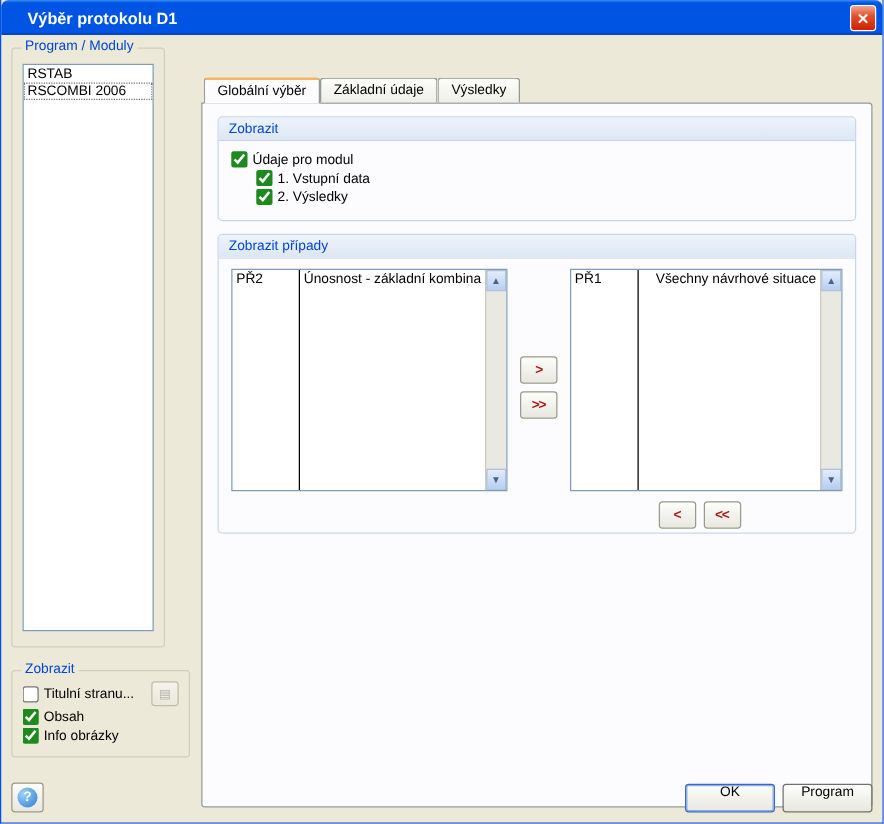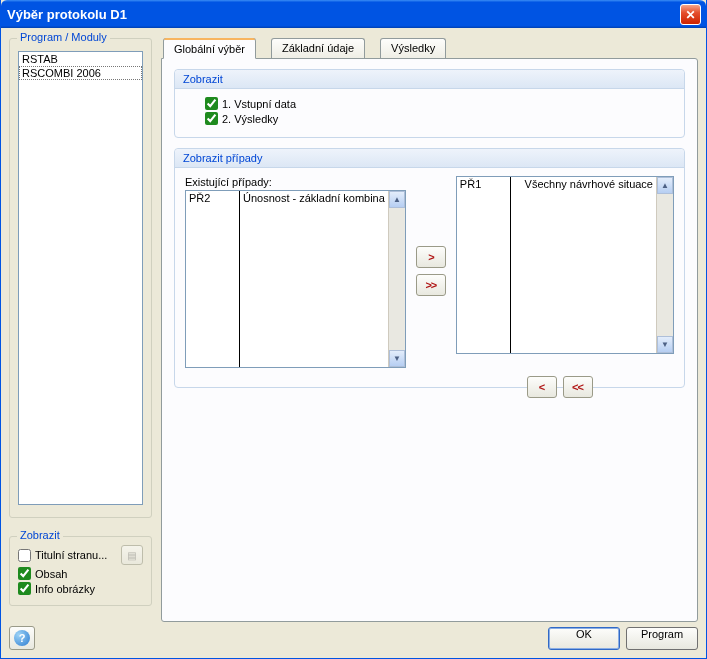--- a/index.html
+++ b/index.html
@@ -18,21 +18,21 @@
     background: #ece9d8;
     border: 1px solid #0054e3;
     border-top: none;
     position: relative;
   }
   .titlebar {
     background: linear-gradient(to bottom, #3b8df5 0%, #0054e3 8%, #0054e3 92%, #003fb0 100%);
     height: 28px;
     display: flex;
     align-items: center;
-    padding-left: 6px;
+    padding-left: 21px;
     color: white;
     font-weight: bold;
     border-radius: 6px 6px 0 0;
     position: relative;
     font-size: 13px;
   }
   .close-btn {
     position: absolute;
     right: 5px;
     top: 4px;
@@ -70,21 +70,21 @@
     top: -8px;
     left: 7px;
     background: #ece9d8;
     padding: 0 3px;
     color: #0046d5;
   }
   .left-panel {
     position: absolute;
     left: 8px;
     top: 10px;
-    width: 143px;
+    width: 123px;
   }
   .modulelist-group {
     height: 480px;
   }
   .module-list {
     background: white;
     border: 1px solid #7f9db9;
     height: 454px;
     margin-top: 4px;
     overflow: auto;
@@ -133,24 +133,25 @@
 
   .tab-panel {
     position: absolute;
     left: 160px;
     top: 10px;
     right: 8px;
     height: 588px;
   }
   .tabs {
     display: flex;
-    gap: 15px;
+    gap: 0;
     position: relative;
     z-index: 2;
     padding-left: 2px;
+    margin-top: 24px;
   }
   .tab {
     background: linear-gradient(to bottom, #fdfdfb, #efeee5);
     border: 1px solid #919b9c;
     border-bottom: none;
     border-radius: 3px 3px 0 0;
     padding: 3px 10px 3px 10px;
     margin-right: 0;
     cursor: pointer;
     position: relative;
@@ -348,39 +349,42 @@
     <div class="tab-panel">
       <div class="tabs">
         <div class="tab active">Globální výběr</div>
         <div class="tab">Základní údaje</div>
         <div class="tab">Výsledky</div>
       </div>
       <div class="tab-body">
 
         <div class="section">
           <div class="section-header">Zobrazit</div>
+          <label class="checkbox-row">
+            <input type="checkbox" checked="" style="">
+            <span>Údaje pro modul</span>
+          </label>
           <div class="indent">
             <label class="checkbox-row">
               <input type="checkbox" checked="" style="">
               <span>1. Vstupní data</span>
             </label>
             <label class="checkbox-row">
               <input type="checkbox" checked="" style="">
               <span>2. Výsledky</span>
             </label>
           </div>
         </div>
 
         <div class="section" style="height:240px;">
           <div class="section-header">Zobrazit případy</div>
 
           <div class="cases-area">
 
             <div class="case-col">
-              <div class="case-label">Existující případy:</div>
               <div class="listbox">
                 <div class="lb-col1">
                   <div class="lb-row">PŘ2</div>
                 </div>
                 <div class="lb-col2">
                   <div class="lb-row">Únosnost - základní kombina</div>
                 </div>
                 <div class="scrollbar">
                   <div class="sb-btn">▲</div>
                   <div class="sb-btn">▼</div>

